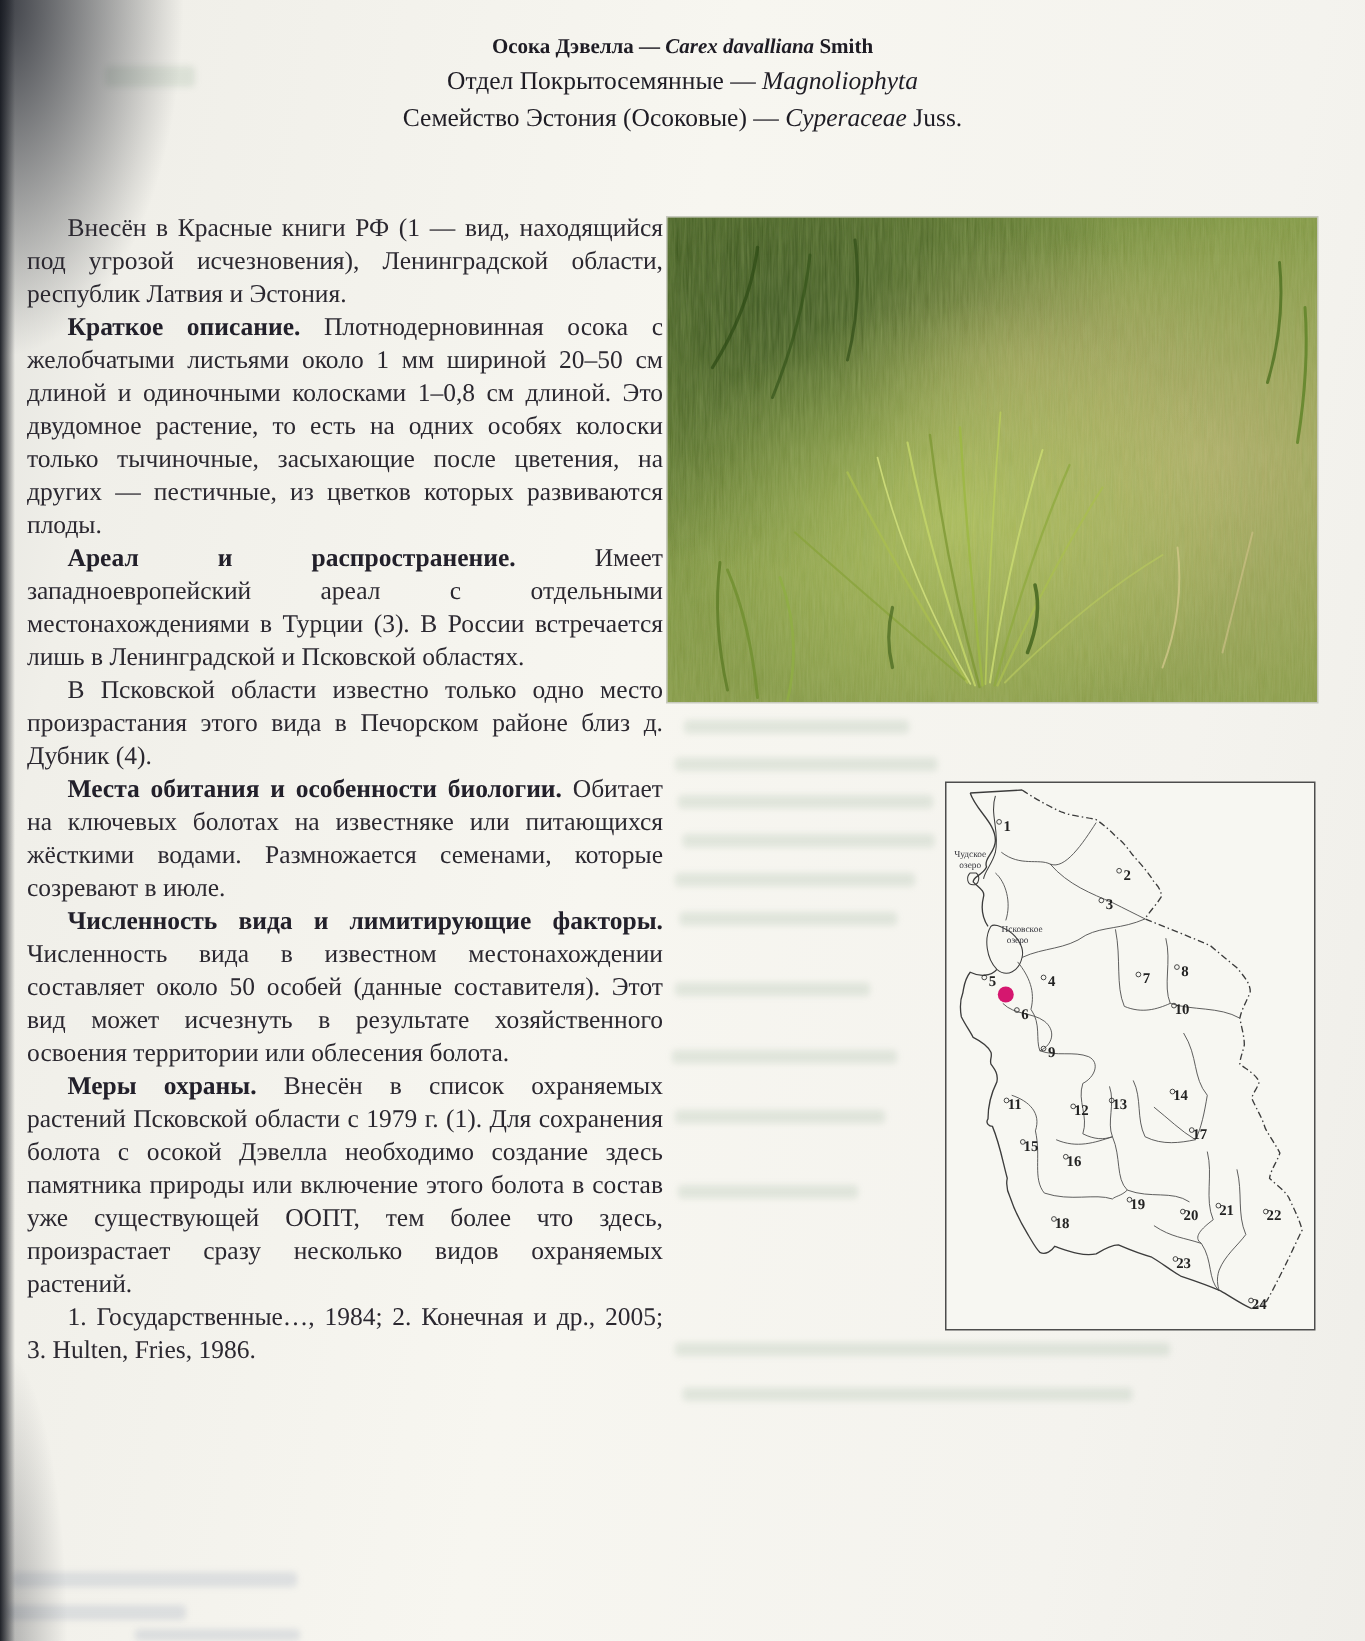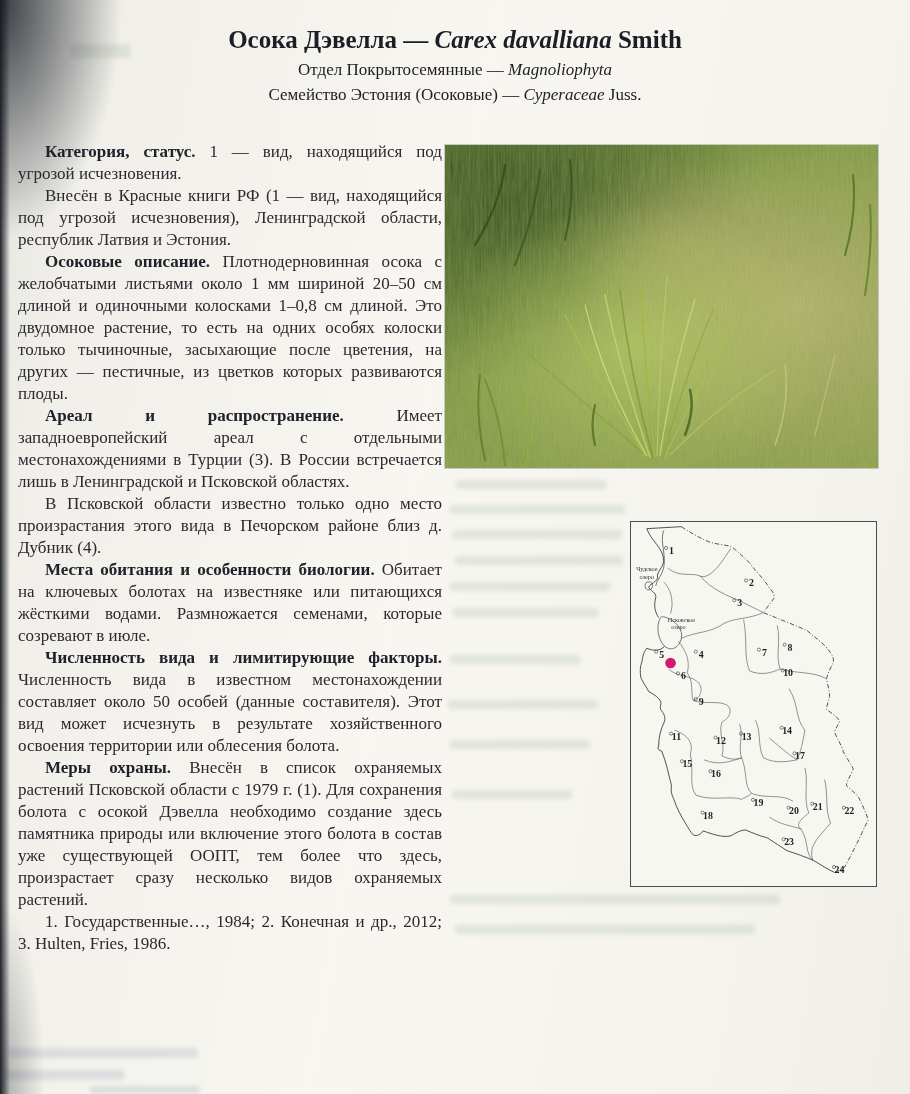--- a/index.html
+++ b/index.html
@@ -16,21 +16,21 @@
     background:radial-gradient(ellipse 170px 330px at 0 0,rgba(28,31,40,.85),rgba(28,31,40,0) 72%);z-index:4;}
   .gutter-bottom{position:absolute;left:0;bottom:0;width:60px;height:260px;
     background:radial-gradient(ellipse 60px 260px at 0 100%,rgba(28,31,40,.35),rgba(28,31,40,0) 75%);z-index:4;}
   .ghost{position:absolute;border-radius:3px;filter:blur(2.2px);z-index:1;}
   .ghost.g-green{background:rgba(110,150,120,.16);}
   .ghost.g-blue{background:rgba(90,110,150,.15);}
 
   
   .title-block{position:absolute;left:0;top:22px;width:910px;text-align:center;z-index:6;
     color:#1e1c24;line-height:1.45;}
-  .title-line1{font-size:25px;font-weight:bold;}
+  .title-line1{font-size:14px;font-weight:bold;}
   .title-line2,.title-line3{font-size:17px;}
 
   
   .text-column{position:absolute;left:18px;top:141px;width:424px;z-index:6;
     font-size:17px;line-height:22px;text-align:justify;color:#2b2830;}
   .text-column p{margin:0;text-indent:27px;}
   .text-column b{font-weight:bold;color:#22202a;}
 
   
   .photo-frame{position:absolute;left:445px;top:145px;width:433px;height:323px;z-index:6;
@@ -64,29 +64,28 @@
 <div class="ghost g-blue" style="left:4px;top:1070px;width:120px;height:10px;"></div>
 <div class="ghost g-blue" style="left:90px;top:1086px;width:110px;height:8px;"></div>
 
 <div class="title-block">
   <div class="title-line1"><span>Осока Дэвелла — </span><i>Carex davalliana</i><span> Smith</span></div>
   <div class="title-line2"><span>Отдел Покрытосемянные — </span><i>Magnoliophyta</i></div>
   <div class="title-line3"><span>Семейство Эстония (Осоковые) — </span><i>Cyperaceae</i><span> Juss.</span></div>
 </div>
 
 <div class="text-column" id="text-column">
-    <p><b>Категория, статус.</b><span> 1 — вид, находящийся под угрозой исчезновения.</span></p>
     <p><span>Внесён в Красные книги РФ (1 — вид, находящийся под угрозой исчезновения), Ленинградской области, республик Латвия и Эстония.</span></p>
-    <p><b>Осоковые описание.</b><span> Плотнодерновинная осока с желобчатыми листьями около 1 мм шириной 20–50 см длиной и одиночными колосками 1–0,8 см длиной. Это двудомное растение, то есть на одних особях колоски только тычиночные, засыхающие после цветения, на других — пестичные, из цветков которых развиваются плоды.</span></p>
+    <p><b>Краткое описание.</b><span> Плотнодерновинная осока с желобчатыми листьями около 1 мм шириной 20–50 см длиной и одиночными колосками 1–0,8 см длиной. Это двудомное растение, то есть на одних особях колоски только тычиночные, засыхающие после цветения, на других — пестичные, из цветков которых развиваются плоды.</span></p>
     <p><b>Ареал и распространение.</b><span> Имеет западноевропейский ареал с отдельными местонахождениями в Турции (3). В России встречается лишь в Ленинградской и Псковской областях.</span></p>
     <p><span>В Псковской области известно только одно место произрастания этого вида в Печорском районе близ д. Дубник (4).</span></p>
     <p><b>Места обитания и особенности биологии.</b><span> Обитает на ключевых болотах на известняке или питающихся жёсткими водами. Размножается семенами, которые созревают в июле.</span></p>
     <p><b>Численность вида и лимитирующие факторы.</b><span> Численность вида в известном местонахождении составляет около 50 особей (данные составителя). Этот вид может исчезнуть в результате хозяйственного освоения территории или облесения болота.</span></p>
     <p><b>Меры охраны.</b><span> Внесён в список охраняемых растений Псковской области с 1979 г. (1). Для сохранения болота с осокой Дэвелла необходимо создание здесь памятника природы или включение этого болота в состав уже существующей ООПТ, тем более что здесь, произрастает сразу несколько видов охраняемых растений.</span></p>
-    <p><span>1. Государственные…, 1984; 2. Конечная и др., 2012; 3. Hulten, Fries, 1986.</span></p>
+    <p><span>1. Государственные…, 1984; 2. Конечная и др., 2005; 3. Hulten, Fries, 1986.</span></p>
   </div>
 
 <div class="photo-frame">
   <svg width="433" height="323" viewBox="0 0 433 323">
     <defs>
       <linearGradient id="base" x1="0" y1="0" x2="0.9" y2="1">
         <stop offset="0" stop-color="#47631f"></stop>
         <stop offset="0.45" stop-color="#7e9440"></stop>
         <stop offset="1" stop-color="#8a9a48"></stop>
       </linearGradient>

